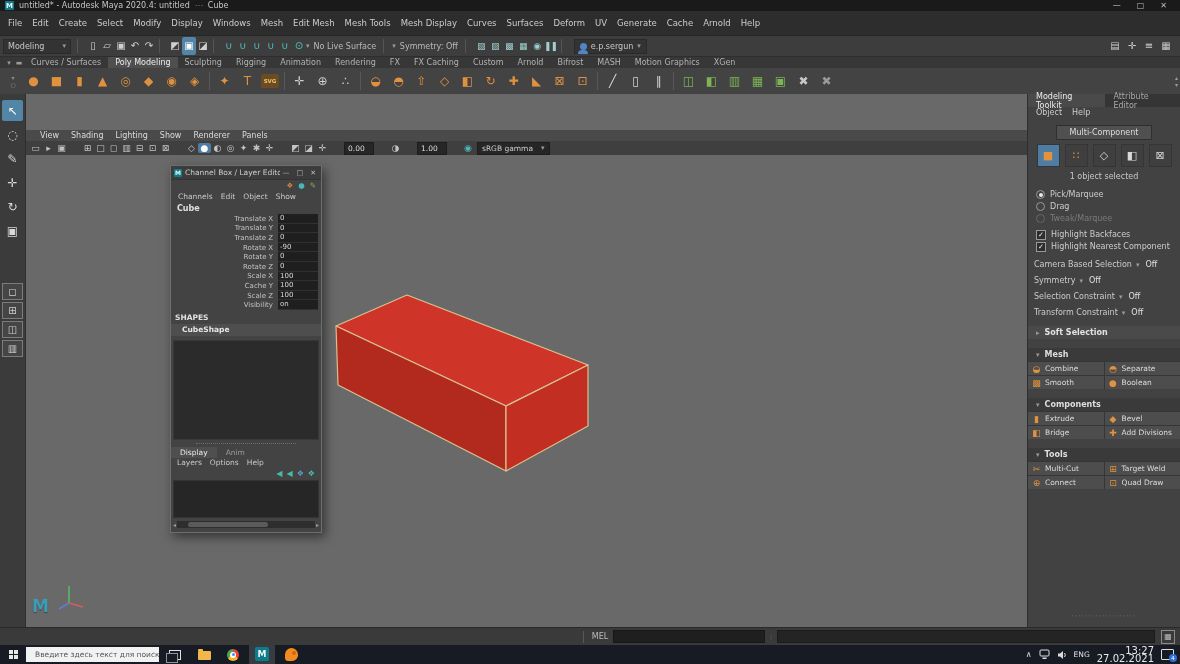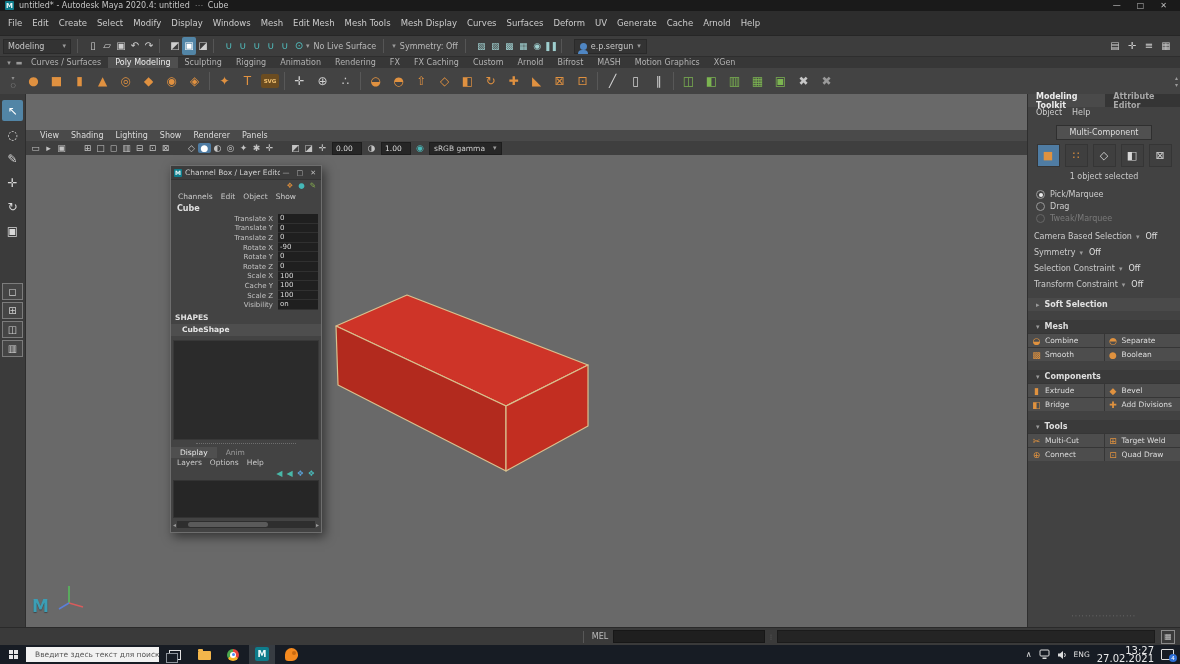--- a/index.html
+++ b/index.html
@@ -62,33 +62,33 @@
   .tool-gap{height:34px;}
   .layout-btn{width:19px;height:15px;border:1px solid #7c7c7c;display:flex;align-items:center;justify-content:center;
               font-size:10px;color:#cfcfcf;margin-top:2px;background:#454545;}
 
   .viewport{flex:1;background:#696969;position:relative;min-width:0;}
   .panelmenus{height:11px;background:#4a4a4a;display:flex;align-items:center;font-size:8px;color:#dcdcdc;padding-left:8px;margin-top:36px;}
   .pm-item{padding:0 6px;}
   .panelicons{height:14px;background:#3f3f3f;display:flex;align-items:center;font-size:9px;color:#c3c3c3;padding-left:3px;gap:1px;}
   .vp-ic{width:13px;text-align:center;}
   .vp-ic.active{background:#4f7ca3;border-radius:2px;color:#fff;}
-  .vp-field{background:#262626;border:1px solid #1d1d1d;color:#ddd;font-size:7.5px;padding:1px 3px;min-width:22px;margin:0 2px;}
+  .vp-field{background:#262626;border:1px solid #1d1d1d;color:#ddd;font-size:7.5px;padding:1px 3px;min-width:22px;margin:0 14px;}
   .vp-view{background:#262626;border:1px solid #1d1d1d;color:#ccc;font-size:7.5px;padding:1px 4px;display:flex;gap:8px;align-items:center;margin-left:2px;}
   .vp-ball{color:#49b8b8;font-size:9px;width:12px;text-align:center;}
   .persp{position:absolute;left:0;right:0;bottom:6px;text-align:center;font-size:8px;color:#b3b3b3;}
   .maya-logo{position:absolute;left:6px;bottom:12px;font-size:17px;font-weight:bold;color:#3b9eb5;
              text-shadow:0 1px 1px rgba(0,0,0,.35);line-height:17px;}
   .axis{position:absolute;left:30px;bottom:14px;}
   .cube-svg{position:absolute;left:300px;top:190px;}
 
   
   .rightpanel{width:152px;background:#424242;border-left:1px solid #2e2e2e;display:flex;flex-direction:column;
               font-size:8px;color:#cccccc;flex:none;position:relative;}
-  .rp-tabs{display:flex;height:13px;background:#353535;align-items:stretch;font-weight:bold;}
+  .rp-tabs{display:flex;height:13px;background:#353535;align-items:stretch;}
   .rp-tab{padding:0 8px;display:flex;align-items:center;color:#a8a8a8;}
   .rp-tab.active{background:#4a4a4a;color:#ececec;}
   .rp-menus{display:flex;height:11px;align-items:center;padding-left:3px;}
   .rp-menus span{padding:0 5px;}
   .mc-btn{margin:7px auto 0;background:#505050;border:1px solid #2f2f2f;padding:2px 13px;font-size:8px;color:#ddd;}
   .mode-row{display:flex;justify-content:center;gap:5px;margin-top:4px;}
   .mode-ic{width:21px;height:21px;display:flex;align-items:center;justify-content:center;font-size:11px;
            color:#cfcfcf;background:#3f3f3f;border:1px solid #353535;}
   .mode-ic.active{background:#4f7ca3;}
   .sel-status{text-align:center;margin-top:5px;color:#c8c8c8;}
@@ -472,20 +472,32 @@
           <div class="opt-row">
             <span class="radio"></span>
             <span>Drag</span>
           </div>
 
           <div class="opt-row disabled">
             <span class="radio"></span>
             <span>Tweak/Marquee</span>
           </div>
         </div>
+      <div style="margin-top:3px">
+
+          <div class="opt-row">
+            <span class="check on"></span>
+            <span>Highlight Backfaces</span>
+          </div>
+
+          <div class="opt-row">
+            <span class="check on"></span>
+            <span>Highlight Nearest Component</span>
+          </div>
+        </div>
       <div>
 
           <div class="dd-row">
             <span>Camera Based Selection</span>
             <span class="caret">▾</span>
             <span class="val">Off</span>
           </div>
 
           <div class="dd-row">
             <span>Symmetry</span>

